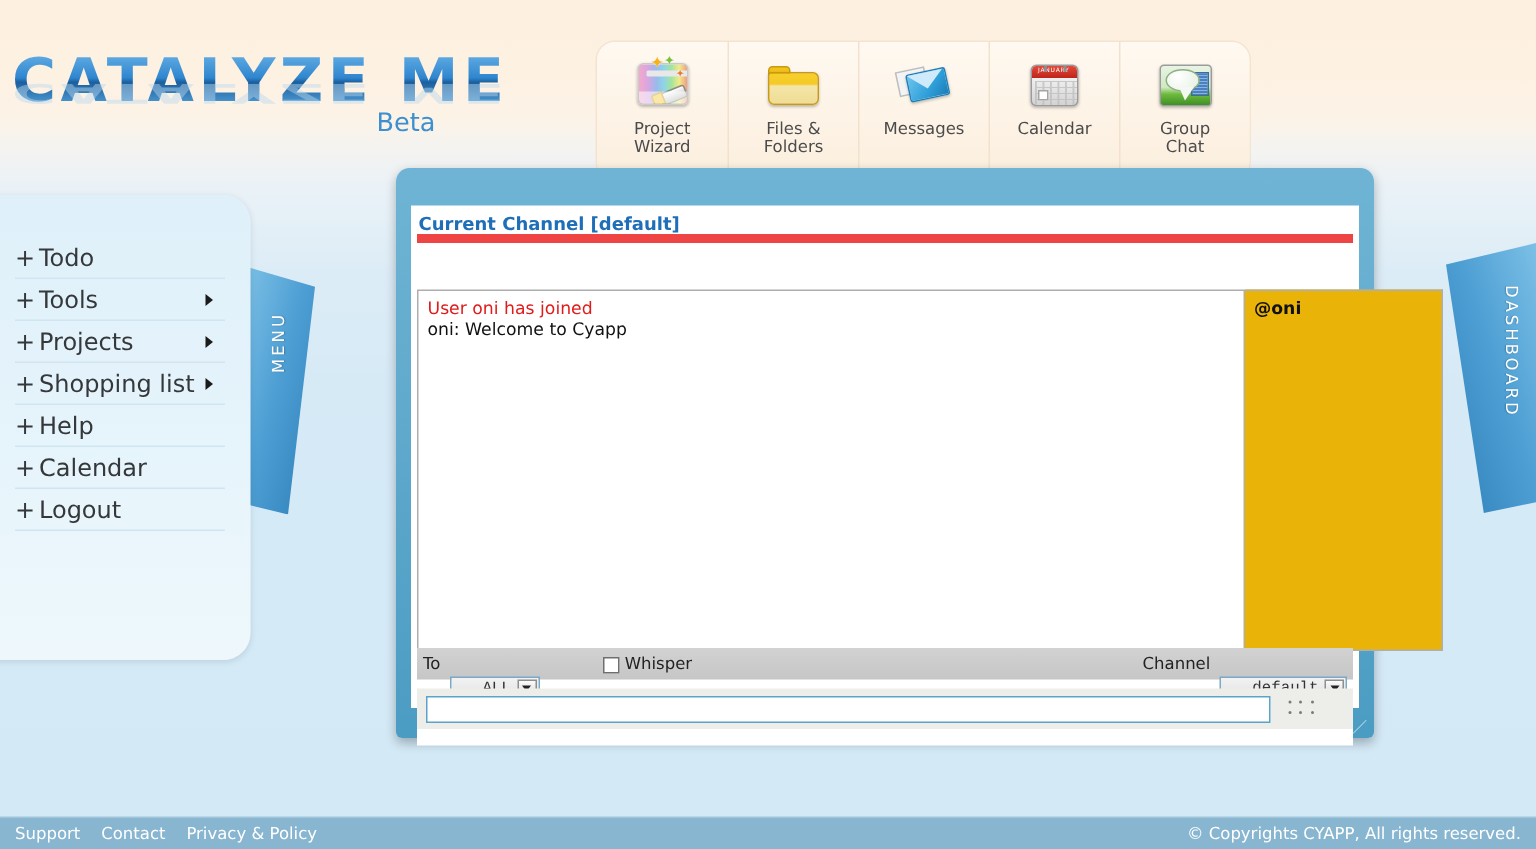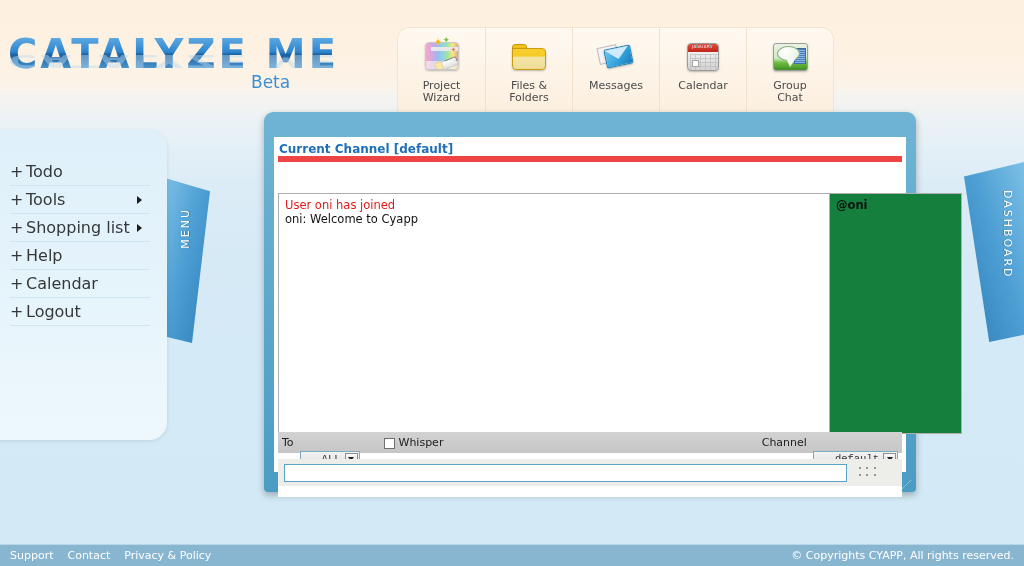--- a/index.html
+++ b/index.html
@@ -214,21 +214,21 @@
   .chat-main{
     position:absolute;left:4px;top:56px;width:684px;height:241px;display:flex;
   }
   .msg-pane{
     flex:1;background:#ffffff;border:1px solid #aeaeae;overflow:hidden;
     padding:4px 6px;
   }
   .msg{font-size:11.5px;line-height:14px;color:#111;font-family:"DejaVu Sans",sans-serif;}
   .msg.sys{color:#e01b1b;}
   .user-pane{
-    width:132px;background:#15803d;border:1px solid #aeaeae;border-left:none;
+    width:132px;background:#eab308;border:1px solid #aeaeae;border-left:none;
     padding:4px 6px;
   }
   .user-entry{font-size:11.5px;font-weight:bold;color:#111;line-height:14px;font-family:"DejaVu Sans",sans-serif;}
 
   .ctrl-bar{
     position:absolute;left:4px;top:295px;width:624px;height:21px;
     background:linear-gradient(to bottom,#d2d2d2,#c6c6c6);
     display:flex;align-items:center;padding:0 4px;
   }
   .ctrl-lbl{font-size:11px;color:#222;font-family:"DejaVu Sans",sans-serif;}
@@ -240,21 +240,21 @@
     padding:0 1px 0 21px;font-size:10.5px;color:#333;cursor:pointer;
     font-family:Liberation Mono, monospace;
     margin-top:32px;
   }
   .mini-select .arw{
     width:13px;height:12px;margin-left:4px;
     background:linear-gradient(to bottom,#fcfcfc,#d4d4d4);
     border:1px solid #8e8e8e;display:flex;align-items:center;justify-content:center;
   }
   .mini-select .arw:after{content:"";width:0;height:0;border-left:3px solid transparent;border-right:3px solid transparent;border-top:4px solid #222;}
-  .chk-wrap{display:flex;align-items:flex-end;margin-left:24px;cursor:pointer;}
+  .chk-wrap{display:flex;align-items:flex-end;margin-left:42px;cursor:pointer;}
   .chk{width:11px;height:11px;background:#fff;border:1px solid #6f6f6f;margin-right:4px;}
   .ctrl-right{margin-left:auto;display:flex;align-items:center;}
 
   .input-bar{
     position:absolute;left:4px;top:322px;width:624px;height:27px;
     background:#ededea;display:flex;align-items:center;padding:0 6px;
   }
   .msg-input{
     width:563px;height:18px;background:#fff;border:1px solid #5ba3c9;
     font-size:11px;padding:0 4px;outline:none;
@@ -387,20 +387,24 @@
 <div class="menu-panel">
   <div class="menu-list">
     <div class="menu-item">
       <span class="menu-plus">+</span><span>Todo</span>
     </div>
     <div class="menu-item">
       <span class="menu-plus">+</span><span>Tools</span>
       <span class="menu-arrow"></span>
     </div>
     <div class="menu-item">
+      <span class="menu-plus">+</span><span>Projects</span>
+      <span class="menu-arrow"></span>
+    </div>
+    <div class="menu-item">
       <span class="menu-plus">+</span><span>Shopping list</span>
       <span class="menu-arrow"></span>
     </div>
     <div class="menu-item">
       <span class="menu-plus">+</span><span>Help</span>
     </div>
     <div class="menu-item">
       <span class="menu-plus">+</span><span>Calendar</span>
     </div>
     <div class="menu-item">

